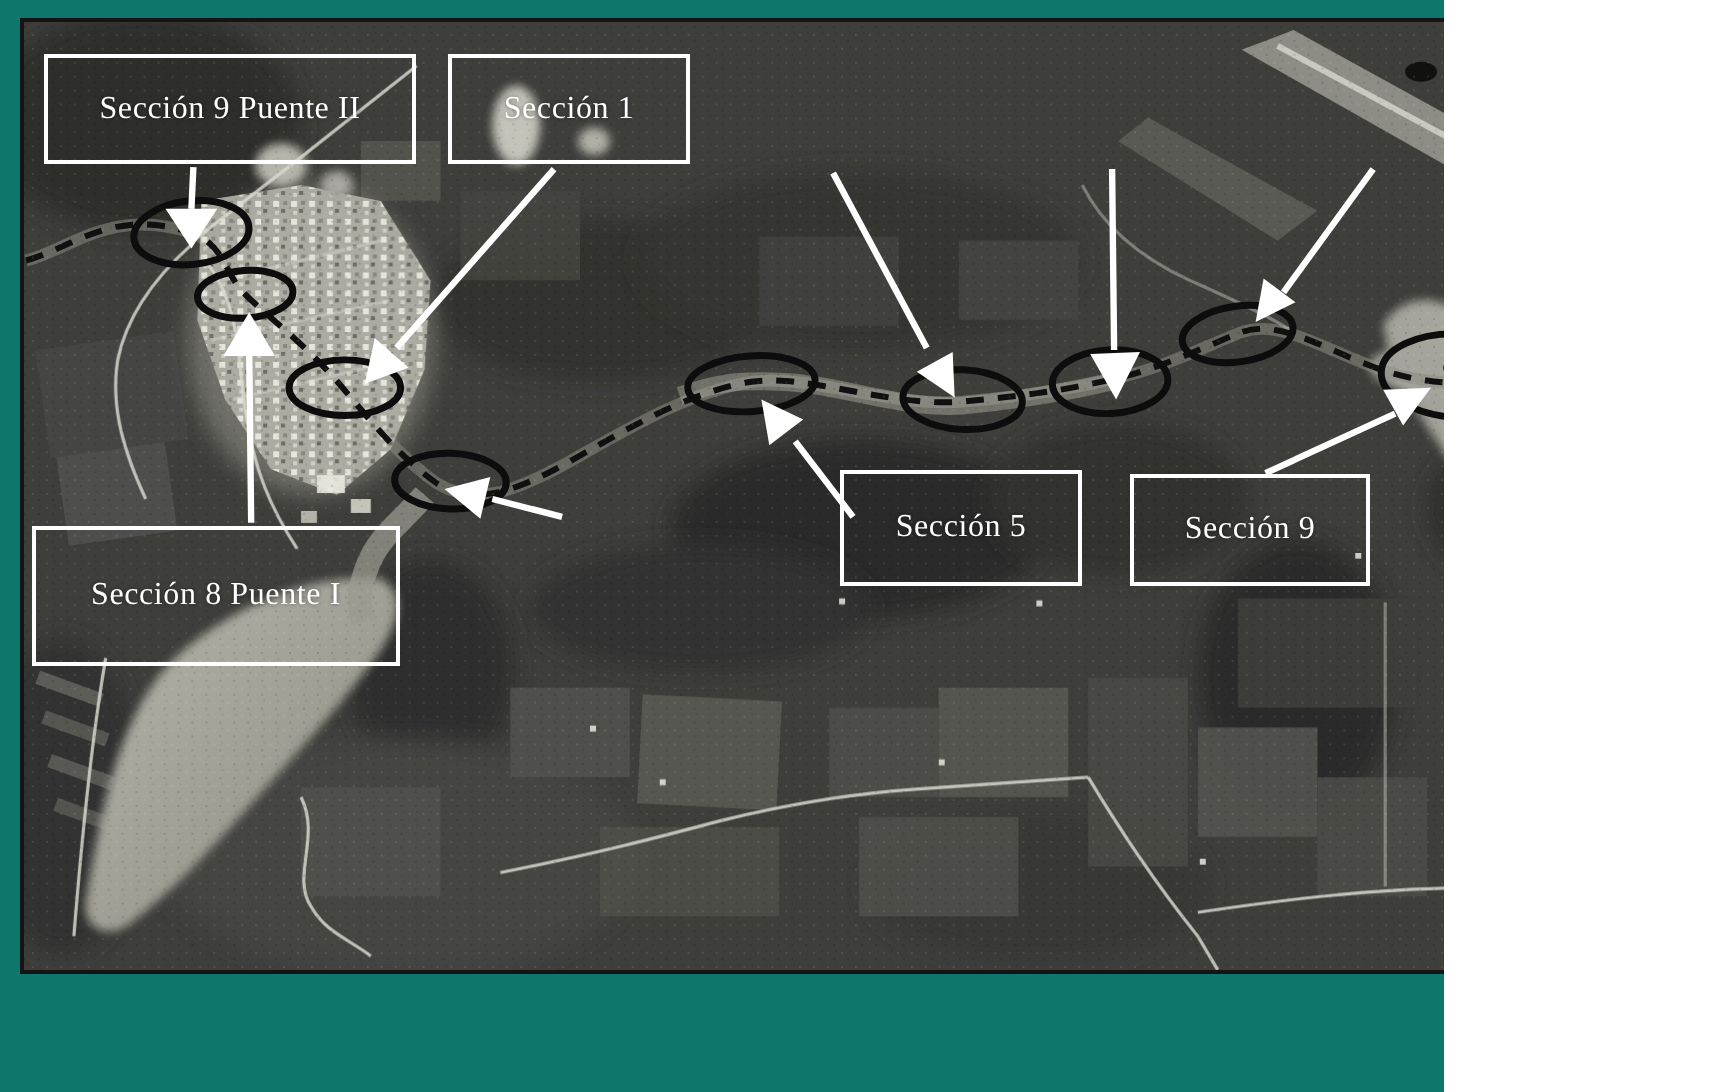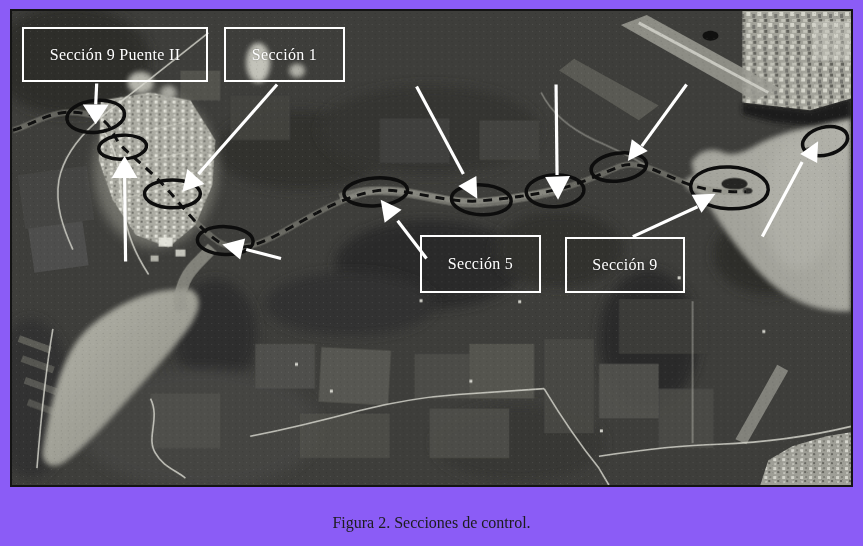--- a/index.html
+++ b/index.html
@@ -1,16 +1,16 @@
 <!DOCTYPE html>
 <html><head>
 <meta charset="utf-8">
 <style>
   html,body{margin:0;padding:0;background:#ffffff;}
-  .fig{position:relative;width:863px;height:546px;background:#8b5cf6;overflow:hidden;
+  .fig{position:relative;width:722px;height:546px;background:#0f766e;overflow:hidden;
        font-family:"Liberation Serif",serif;}
   .map{position:absolute;left:10px;top:9px;width:843px;height:478px;
        border:2px solid #141414;box-sizing:border-box;background:#3e3e3b;}
   .map svg{position:absolute;left:0;top:0;width:100%;height:100%;display:block;}
   .lbl{position:absolute;z-index:3;border:2px solid #ffffff;box-sizing:border-box;
        display:flex;align-items:center;justify-content:center;
        color:#ffffff;font-size:16px;letter-spacing:.3px;
        font-family:"Liberation Serif",serif;
        text-shadow:0 0 2px rgba(0,0,0,.45);}
   .caption{position:absolute;left:0;right:0;top:514px;text-align:center;z-index:2;
@@ -232,15 +232,17 @@
     </div>
   <div class="lbl" style="left:224px;top:27px;width:121px;height:55px">
     <span>Sección 1</span>
     </div>
   <div class="lbl" style="left:420px;top:235px;width:121px;height:58px">
     <span>Sección 5</span>
     </div>
   <div class="lbl" style="left:565px;top:237px;width:120px;height:56px">
     <span>Sección 9</span>
     </div>
-
-  <div class="caption">Figura 2. Secciones de control.</div>
+  <div class="lbl" style="left:16px;top:263px;width:184px;height:70px">
+    <span>Sección 8 Puente I</span>
+    </div>
+
 </div>
 
 </body></html>

